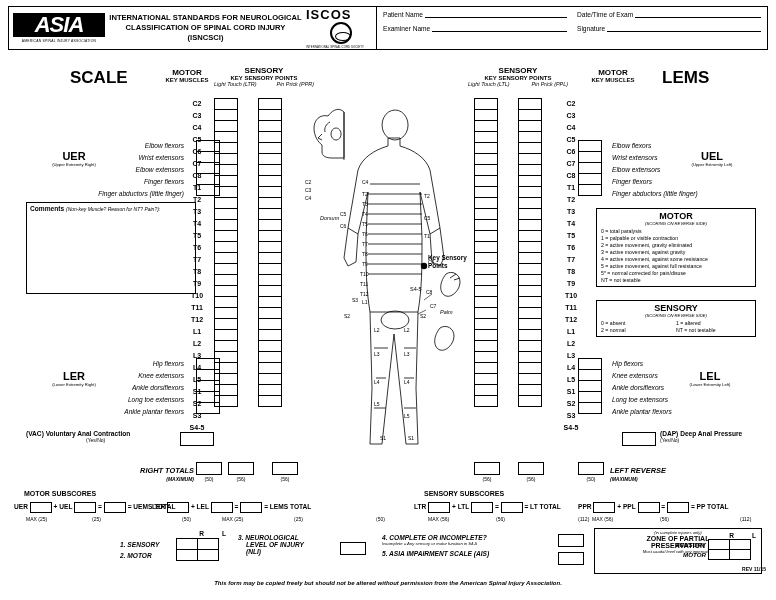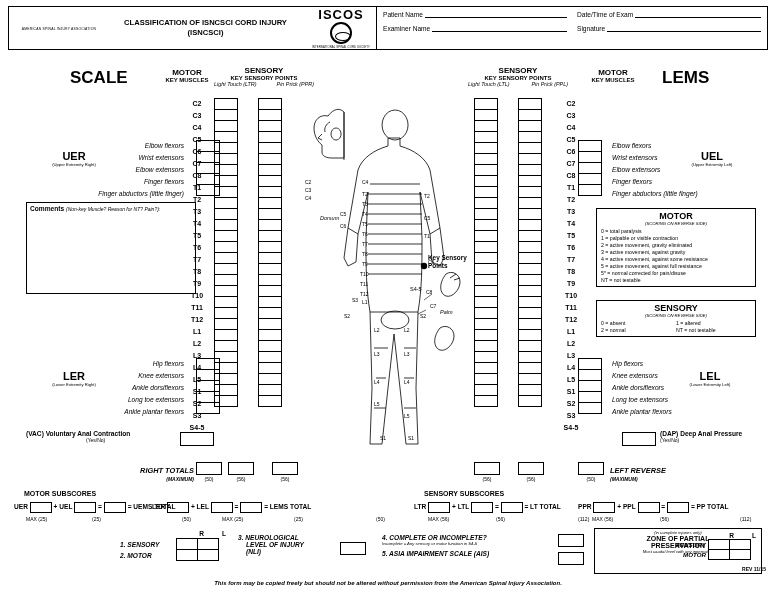--- a/index.html
+++ b/index.html
@@ -26,21 +26,21 @@
   .logo-box { width:96px; padding-left:4px; }
   .asia-logo {
     font-family:"Liberation Sans", sans-serif;
     font-weight:bold; font-size:22px; letter-spacing:-1px;
     background:#000; color:#fff; text-align:center; line-height:22px;
     padding:1px 2px;
     font-style:italic;
   }
   .asia-sub { font-size:3.4px; text-align:center; letter-spacing:.2px; margin-top:2px; }
   .hdr-title { flex:1; text-align:center; font-weight:bold; font-size:7.6px; line-height:10px; padding:0 2px;}
-  .iscos-box { width:70px; text-align:center; }
+  .iscos-box { width:70px; text-align:left; }
   .iscos-name { font-weight:bold; font-size:13px; letter-spacing:1px; }
   .iscos-sub { font-size:2.8px; letter-spacing:.1px; }
   .iscos-ring { width:22px;height:22px;border:2px solid #000;border-radius:50%; margin:0 auto 1px; position:relative;}
   .iscos-ring:after{content:"";position:absolute;left:3px;top:8px;width:14px;height:7px;border:1px solid #000;border-radius:50%;}
   .hdr-right { flex:1; padding:3px 6px; font-size:6.6px; }
   .field-row { display:flex; margin-bottom:6px; }
   .field { flex:1; display:flex; align-items:flex-end; }
   .field .lbl { white-space:nowrap; }
   .field .line { flex:1; border-bottom:1px solid #000; margin-left:2px; height:8px; }
   .center { text-align:center; }
@@ -72,24 +72,26 @@
   .lowbox { position:absolute; border:1px solid #000; }
 </style>
 </head>
 <body>
 
 <div class="page">
 
   <div class="hdr">
     <div class="hdr-left">
       <div class="logo-box">
+        <div class="asia-logo">ASIA</div>
         <div class="asia-sub">AMERICAN SPINAL INJURY ASSOCIATION</div>
       </div>
       <div class="hdr-title">
-        <div>CLASSIFICATION OF ISNCSCI CORD INJURY</div>
+        <div>INTERNATIONAL STANDARDS FOR NEUROLOGICAL</div>
+        <div>CLASSIFICATION OF SPINAL CORD INJURY</div>
         <div>(ISNCSCI)</div>
       </div>
       <div class="iscos-box">
         <div class="iscos-name">ISCOS</div>
         <div class="iscos-ring"></div>
         <div class="iscos-sub">INTERNATIONAL SPINAL CORD SOCIETY</div>
       </div>
     </div>
     <div class="hdr-right">
       <div class="field-row">

